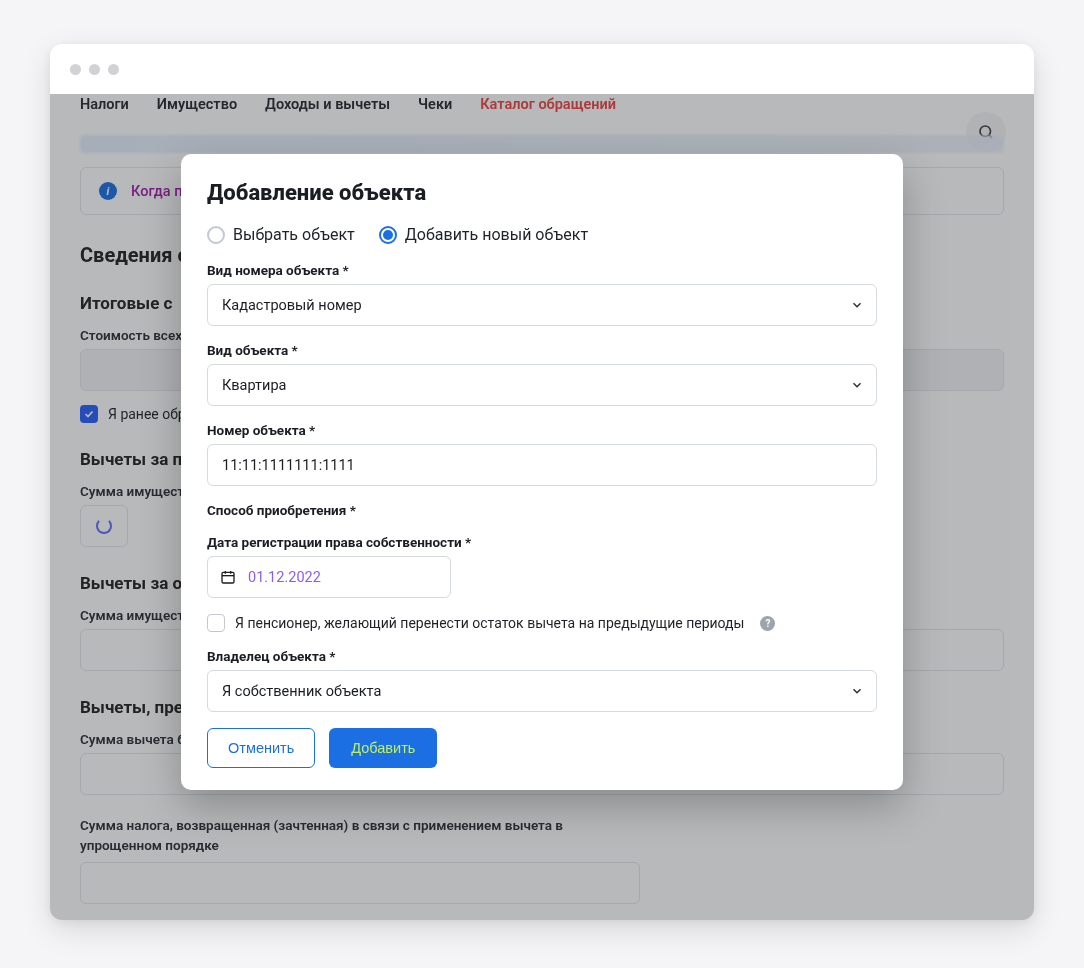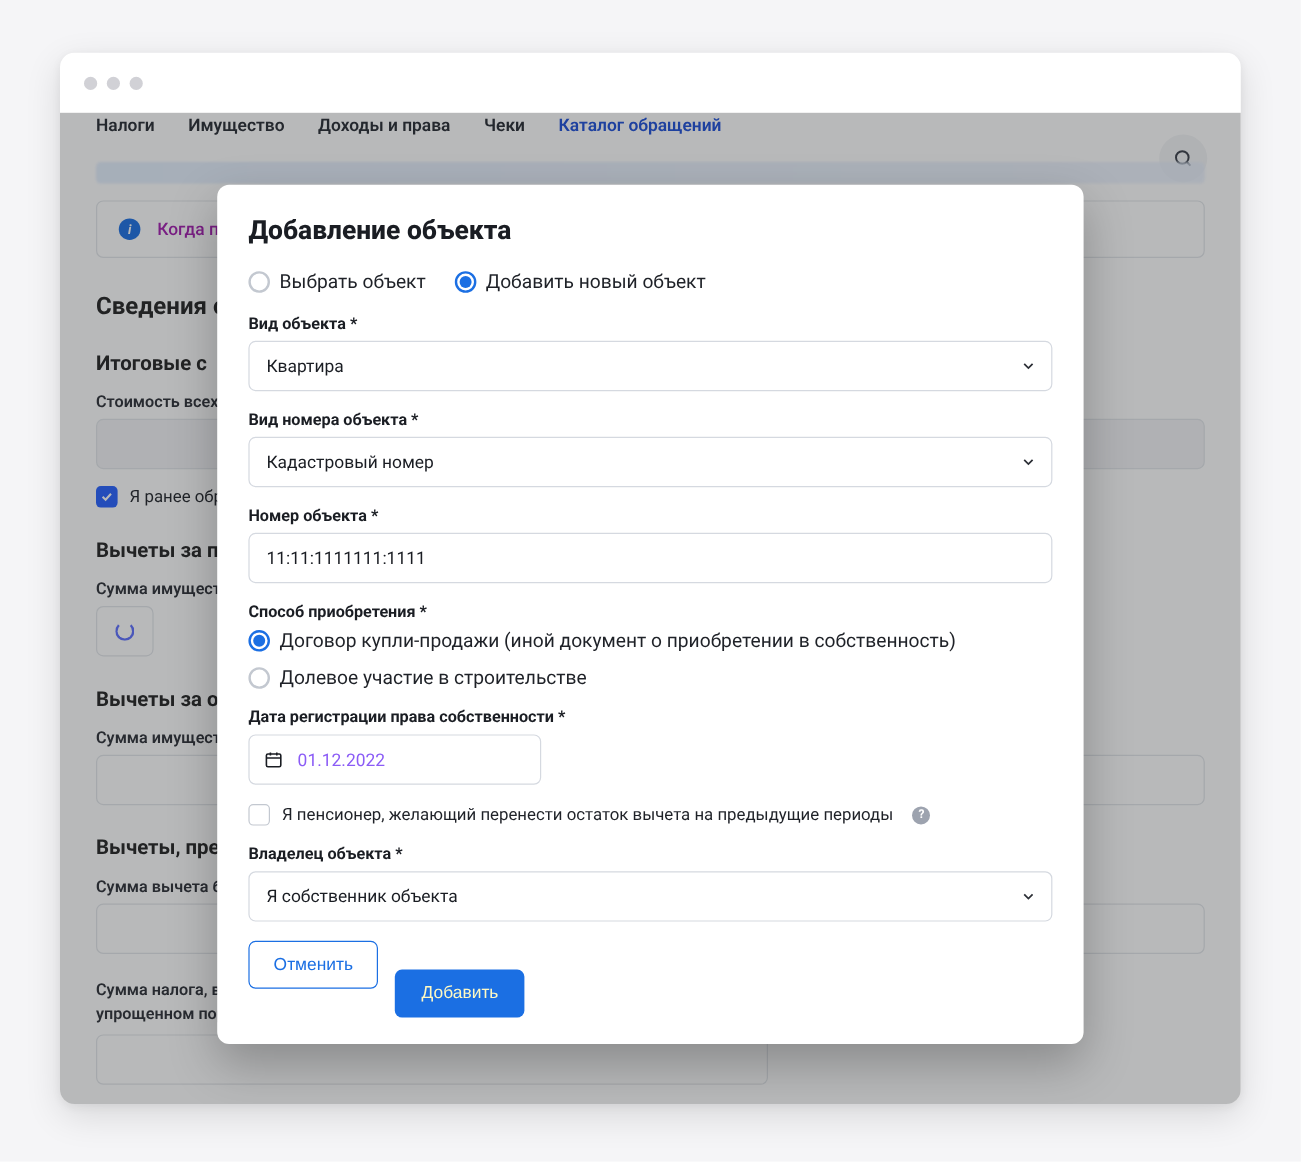--- a/index.html
+++ b/index.html
@@ -42,21 +42,21 @@
       padding: 22px 20px 10px 30px;
       position: relative;
     }
     .nav { display: flex; gap: 28px; margin-top: 30px; }
     .nav-item {
       font-size: 14.5px;
       font-weight: 600;
       color: #262a32;
       cursor: pointer;
     }
-    .nav-item.active { color: #1d4ed8; }
+    .nav-item.active { color: #ef4444; }
     .search-btn {
       position: absolute;
       right: 28px;
       top: 68px;
       width: 40px; height: 40px;
       border-radius: 50%;
       background: #f4f5f7;
       display: flex;
       align-items: center;
       justify-content: center;
@@ -186,41 +186,41 @@
     .modal-actions {
       display: flex; gap: 14px; margin-top: 16px;
     }
     .btn-outline {
       height: 40px; padding: 0 20px; border: 1px solid #1b6fe3;
       background: #fff; color: #1b6fe3;
       border-radius: 6px; font-size: 14.5px; font-weight: 500; cursor: pointer;
     }
     .btn-primary {
       height: 40px; padding: 1px 22px; border: none;
-      background: #1b6fe3; color: #fef9c3;
-      border-radius: 6px; font-size: 14.5px; font-weight: 500; cursor: pointer; margin-top: 24px;
+      background: #1b6fe3; color: #bef264;
+      border-radius: 6px; font-size: 14.5px; font-weight: 500; cursor: pointer;
     }
     .radio-group-vert { display: flex; flex-direction: column; gap: 12px; margin-top: 2px; }
   </style>
 </head>
 <body>
 
 <div class="window">
   <div class="window-dots">
     <div class="dot"></div>
     <div class="dot"></div>
     <div class="dot"></div>
   </div>
 
   <div class="app">
     <div class="topbar">
       <div class="nav">
         <div class="nav-item">Налоги</div>
         <div class="nav-item">Имущество</div>
-        <div class="nav-item">Доходы и права</div>
+        <div class="nav-item">Доходы и вычеты</div>
         <div class="nav-item">Чеки</div>
         <div class="nav-item active">Каталог обращений</div>
       </div>
       <div class="search-btn">
         <svg width="18" height="18" viewBox="0 0 24 24" fill="none" stroke="#3a3f49" stroke-width="2.2">
             <circle cx="11" cy="11" r="7"></circle>
             <line x1="20" y1="20" x2="16.2" y2="16.2"></line>
           </svg>
       </div>
     </div>
@@ -275,58 +275,48 @@
           <span class="radio"></span>
           <span class="radio-label">Выбрать объект</span>
         </div>
         <div class="radio-item">
           <span class="radio selected"></span>
           <span class="radio-label">Добавить новый объект</span>
         </div>
       </div>
 
       <div class="form-group">
+        <label class="form-label">Вид номера объекта *</label>
+        <div class="select">
+          <span>Кадастровый номер</span>
+          <svg class="chevron" width="14" height="14" viewBox="0 0 24 24" fill="none" stroke="#2c2f36" stroke-width="2.5">
+              <polyline points="6 9 12 15 18 9"></polyline>
+            </svg>
+        </div>
+      </div>
+
+      <div class="form-group">
         <label class="form-label">Вид объекта *</label>
         <div class="select">
           <span>Квартира</span>
           <svg class="chevron" width="14" height="14" viewBox="0 0 24 24" fill="none" stroke="#2c2f36" stroke-width="2.5">
               <polyline points="6 9 12 15 18 9"></polyline>
             </svg>
         </div>
       </div>
 
       <div class="form-group">
-        <label class="form-label">Вид номера объекта *</label>
-        <div class="select">
-          <span>Кадастровый номер</span>
-          <svg class="chevron" width="14" height="14" viewBox="0 0 24 24" fill="none" stroke="#2c2f36" stroke-width="2.5">
-              <polyline points="6 9 12 15 18 9"></polyline>
-            </svg>
-        </div>
-      </div>
-
-      <div class="form-group">
         <label class="form-label">Номер объекта *</label>
         <div class="text-input">
           <span>11:11:1111111:1111</span>
         </div>
       </div>
 
       <div class="form-group">
         <label class="form-label">Способ приобретения *</label>
-        <div class="radio-group-vert">
-          <div class="radio-item">
-            <span class="radio selected"></span>
-            <span class="radio-label">Договор купли-продажи (иной документ о приобретении в собственность)</span>
-          </div>
-          <div class="radio-item">
-            <span class="radio"></span>
-            <span class="radio-label">Долевое участие в строительстве</span>
-          </div>
-        </div>
       </div>
 
       <div class="form-group">
         <label class="form-label">Дата регистрации права собственности *</label>
         <div class="date-input">
           <svg class="cal-icon" width="16" height="16" viewBox="0 0 24 24" fill="none" stroke="#1a1d23" stroke-width="2">
               <rect x="3" y="5" width="18" height="16" rx="2"></rect>
               <line x1="3" y1="10" x2="21" y2="10"></line>
               <line x1="8" y1="3" x2="8" y2="7"></line>
               <line x1="16" y1="3" x2="16" y2="7"></line>

